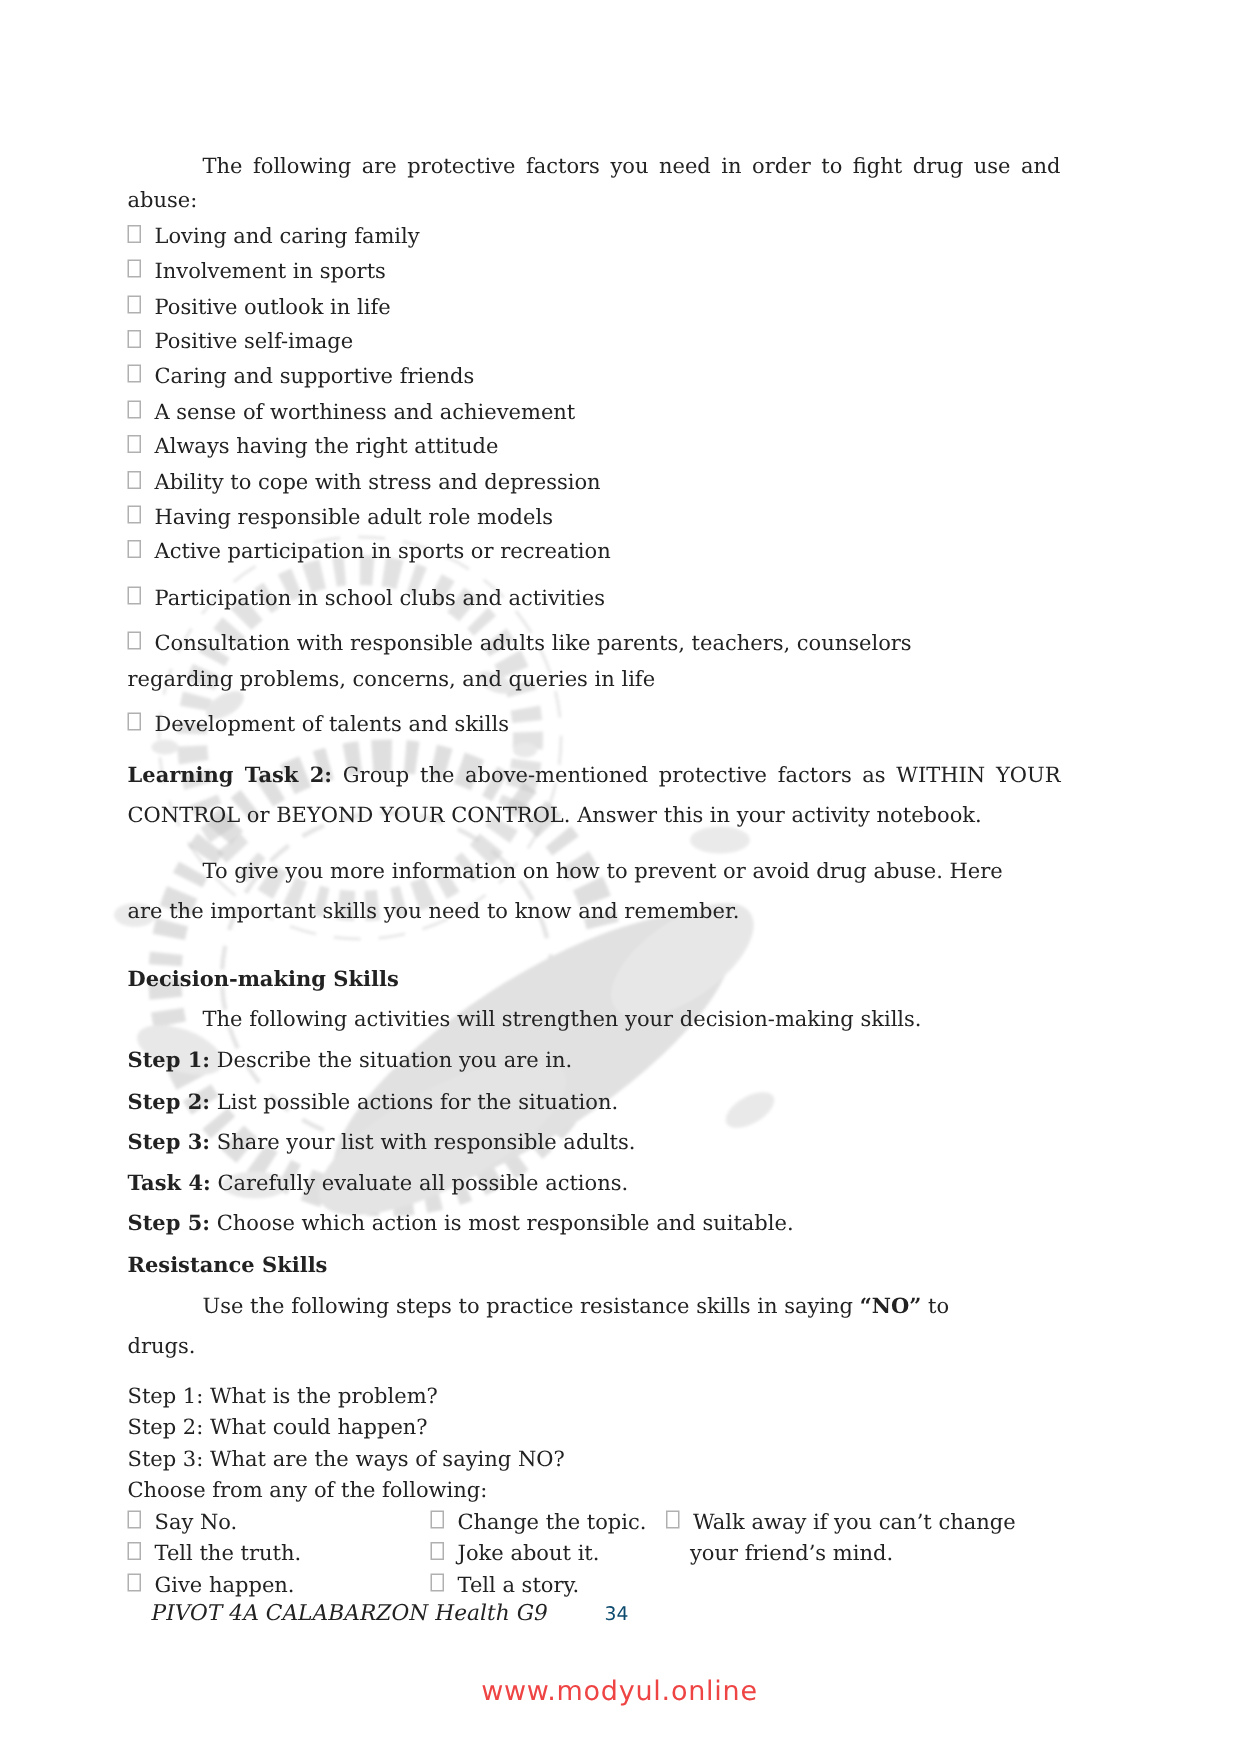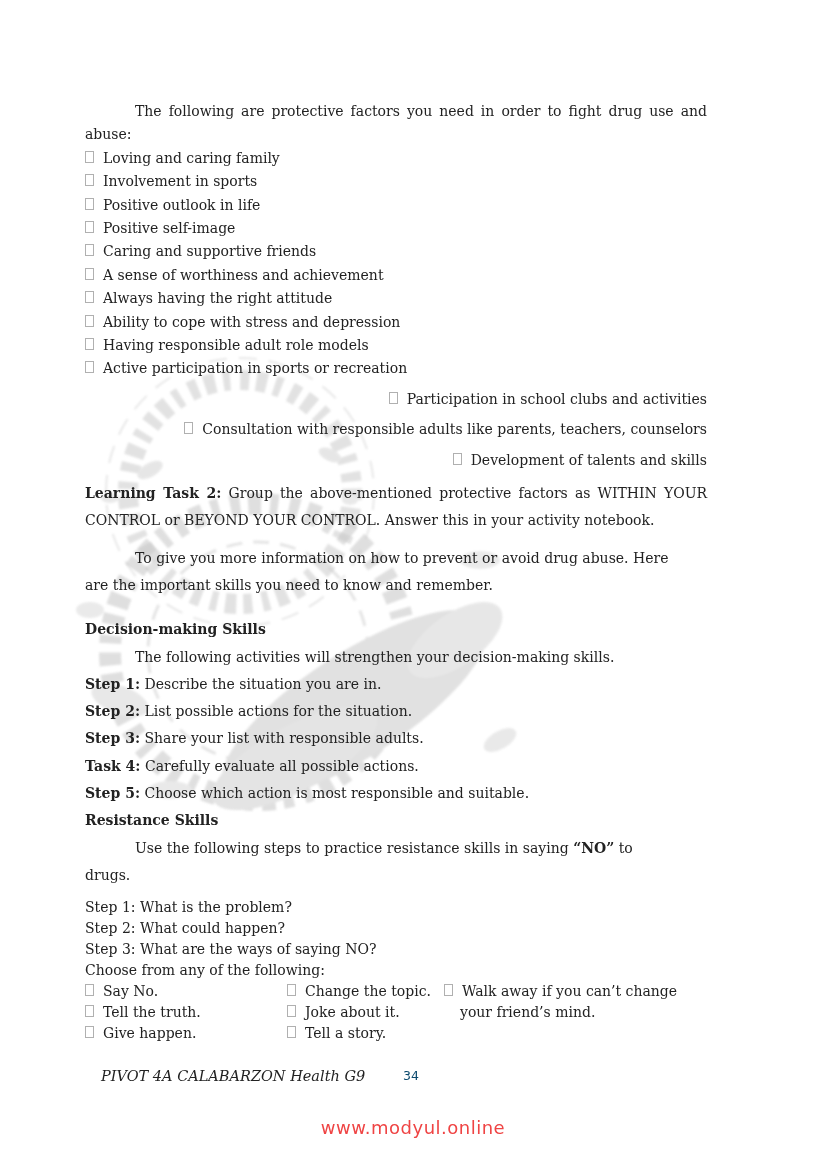--- a/index.html
+++ b/index.html
@@ -13,21 +13,21 @@
     font-size:14px;
   }
   .stamps{position:absolute;top:0;left:0;z-index:0;pointer-events:none;}
   .content{position:absolute;left:85px;top:100px;width:622px;z-index:1;}
   .line{white-space:nowrap;line-height:23.4px;}
   .jline{line-height:23.4px;text-align:justify;text-align-last:justify;}
   .indent{padding-left:50px;}
   .mid .line,.mid .jline{line-height:27.3px;}
   .tight .line{line-height:21px;}
   .factor{line-height:23.4px;white-space:nowrap;}
-  .factor.spaced{margin-top:7px;text-align:right;}
+  .factor.spaced{margin-top:7px;}
   .box{
     display:inline-block;width:7px;height:10px;
     border:1px solid #b0b0b0;margin-right:9px;
     vertical-align:baseline;
   }
   b,.bold{font-weight:bold;}
   .heading{font-weight:bold;line-height:27.3px;white-space:nowrap;}
   .lt-para{margin-top:8px;}
   .more-para{margin-top:10px;}
   .dec-head{margin-top:17px;}
@@ -98,20 +98,21 @@
       <div class="factor"><span class="box"></span><span>Positive self-image</span></div>
       <div class="factor"><span class="box"></span><span>Caring and supportive friends</span></div>
       <div class="factor"><span class="box"></span><span>A sense of worthiness and achievement</span></div>
       <div class="factor"><span class="box"></span><span>Always having the right attitude</span></div>
       <div class="factor"><span class="box"></span><span>Ability to cope with stress and depression</span></div>
       <div class="factor"><span class="box"></span><span>Having responsible adult role models</span></div>
       <div class="factor"><span class="box"></span><span>Active participation in sports or recreation</span></div>
       <div class="factor spaced"><span class="box"></span><span>Participation in school clubs and activities</span></div>
       <div class="factor spaced">
         <div class="line"><span class="box"></span><span>Consultation with responsible adults like parents, teachers, counselors</span></div>
+        <div class="line">regarding problems, concerns, and queries in life</div>
       </div>
       <div class="factor spaced"><span class="box"></span><span>Development of talents and skills</span></div>
     </div>
 
     <div class="mid">
 
       <div class="lt-para">
         <div class="jline"><span class="bold">Learning Task 2:</span> <span>Group the above-mentioned protective factors as WITHIN YOUR</span></div>
         <div class="line">CONTROL or BEYOND YOUR CONTROL. Answer this in your activity notebook.</div>
       </div>

